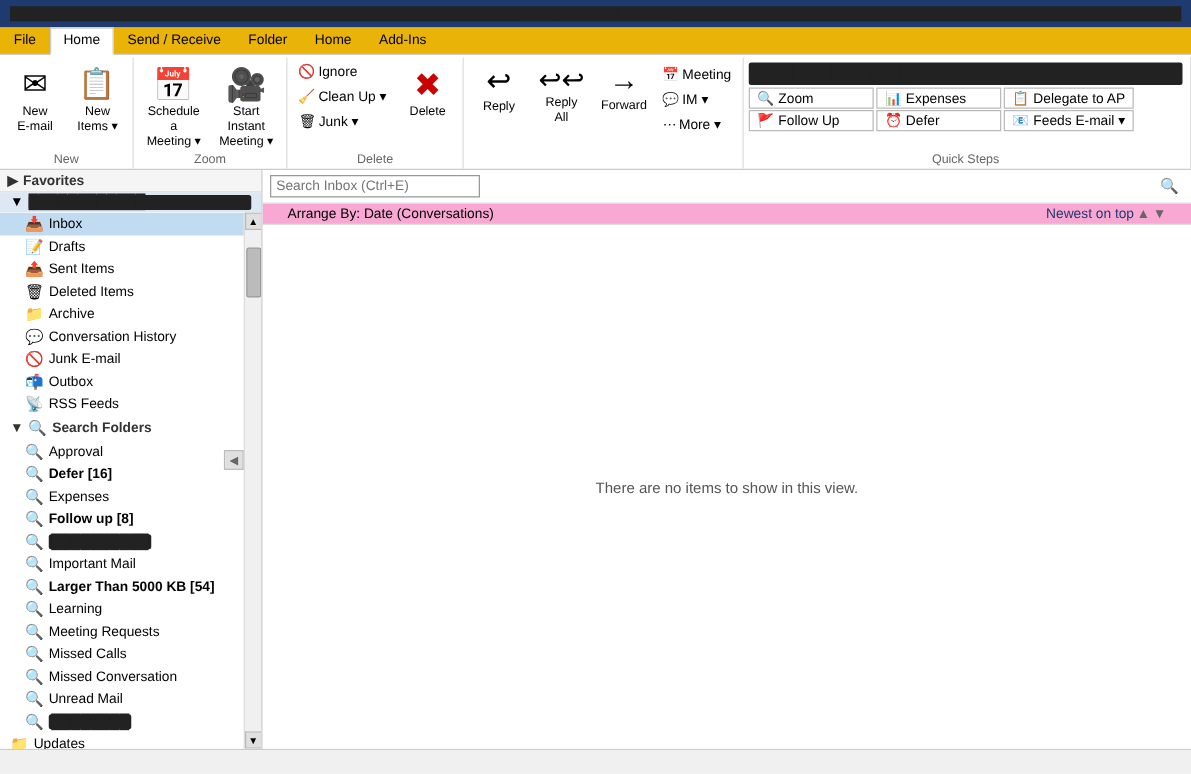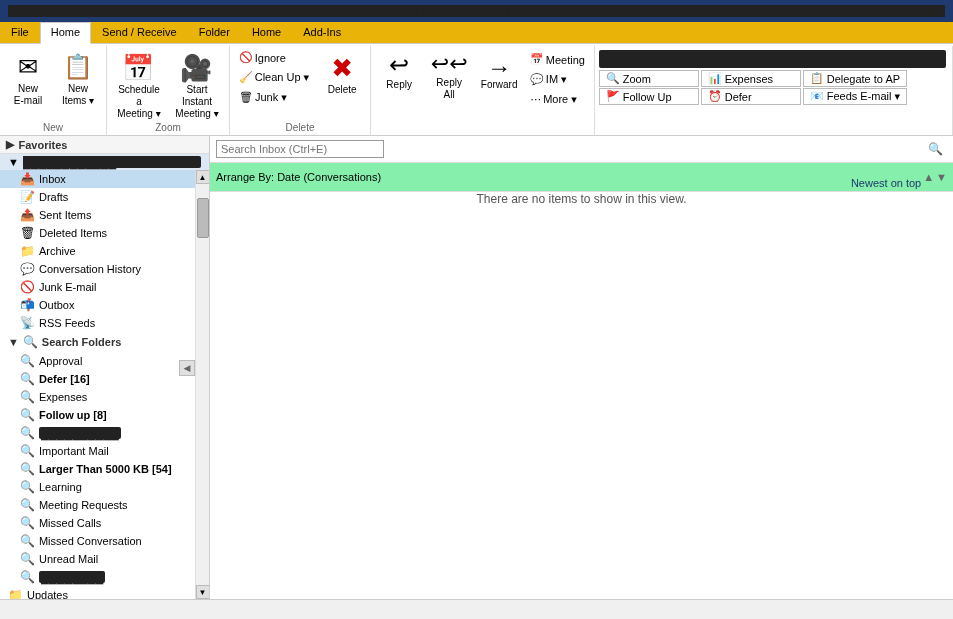--- a/index.html
+++ b/index.html
@@ -38,23 +38,23 @@
 
     
     .favorites-header { background: #f5f5f5; padding: 2px 6px; font-size: 11px; font-weight: bold; color: #333; display: flex; align-items: center; gap: 4px; border-bottom: 1px solid #ddd; cursor: pointer; }
 
     
     .email-area { flex: 1; display: flex; flex-direction: column; background: white; }
     .search-bar { padding: 4px 6px; border-bottom: 1px solid #ddd; display: flex; align-items: flex-end; }
     .search-input { flex: 1; border: 1px solid #999; padding: 2px 20px 2px 4px; font-size: 11px; position: relative; }
     .search-wrapper { position: relative; flex: 1; }
     .search-icon { position: absolute; right: 4px; top: 50%; transform: translateY(-50%); color: #666; font-size: 12px; }
-    .sort-bar { display: flex; align-items: center; justify-content: space-between; padding: 2px 6px; background: #86efac; border-bottom: 1px solid #ddd; font-size: 11px; gap: 27px; }
-    .sort-bar-right { color: #1e3a6e; cursor: pointer; margin-top: 12px; }
-    .empty-msg { flex: 1; display: flex; align-items: flex-start; justify-content: center; color: #555; font-size: 12px; }
+    .sort-bar { display: flex; align-items: center; justify-content: space-between; padding: 2px 20px; background: #f9a8d4; border-bottom: 1px solid #ddd; font-size: 11px; gap: 27px; }
+    .sort-bar-right { color: #1e3a6e; cursor: pointer; }
+    .empty-msg { flex: 1; display: flex; align-items: center; justify-content: center; color: #555; font-size: 12px; }
     .scroll-track { width: 14px; background: #f0f0f0; border-left: 1px solid #ddd; display: flex; flex-direction: column; align-items: center; }
     .scroll-thumb { width: 12px; background: #bbb; border: 1px solid #999; height: 40px; margin-top: 14px; border-radius: 2px; }
     .scroll-arrow { width: 14px; height: 14px; background: #e0e0e0; border: 1px solid #bbb; display: flex; align-items: center; justify-content: center; font-size: 8px; cursor: pointer; }
 
     
     .status-bar { height: 22px; background: #f0f0f0; border-top: 1px solid #ccc; display: flex; align-items: center; padding: 0 8px; font-size: 11px; color: #555; }
     .qs-btn { background: white; border: 1px solid #bbb; padding: 1px 6px; font-size: 11px; cursor: pointer; display: flex; align-items: center; gap: 3px; min-width: 100px; }
 
     
     .sidebar-scroll::-webkit-scrollbar { width: 0; }
@@ -169,20 +169,21 @@
         <div class="qs-btn">
             <span>⏰</span> 
             <span>Defer</span>
           </div>
         <div class="qs-btn">
             <span>📧</span> 
             <span>Feeds E-mail ▾</span>
           </div>
       </div>
     </div>
+    <div class="ribbon-group-label">Quick Steps</div>
   </div>
 </div>
 
 <div class="main-layout" style="height: calc(619px - 22px - 22px - 92px - 20px);">
 
   <div class="sidebar" style="position:relative;">
 
     <div class="favorites-header">
       <span>▶</span>
       <span>Favorites</span>

